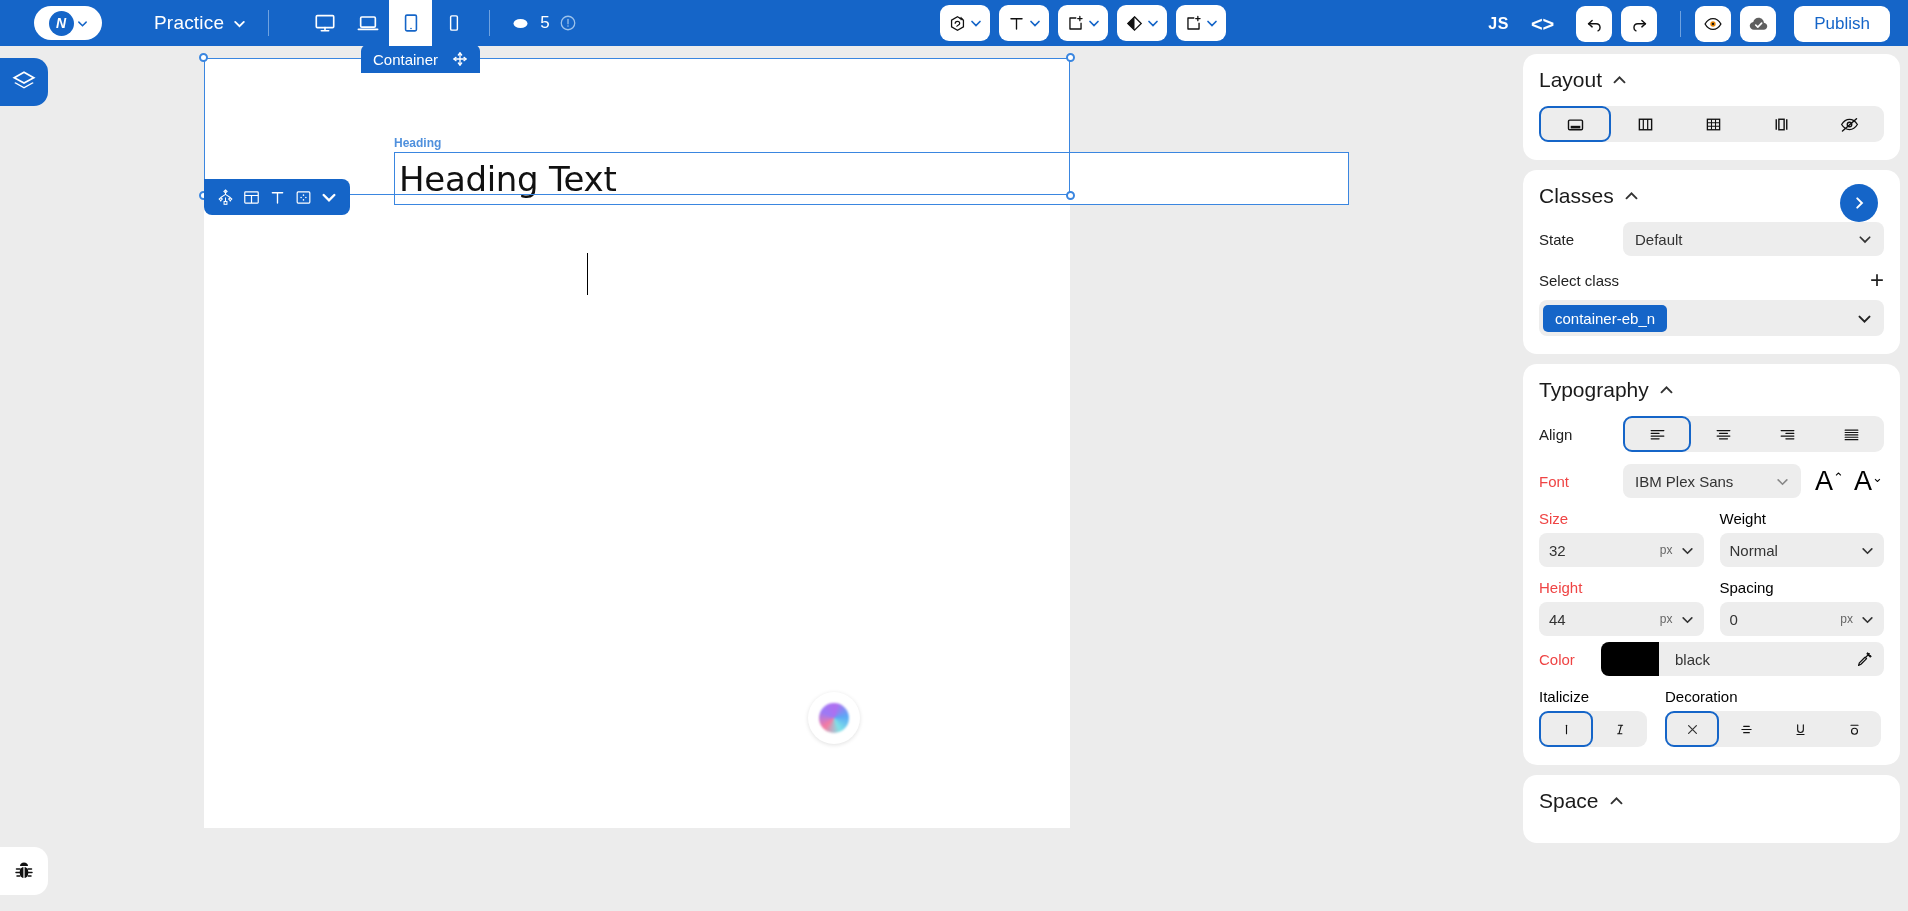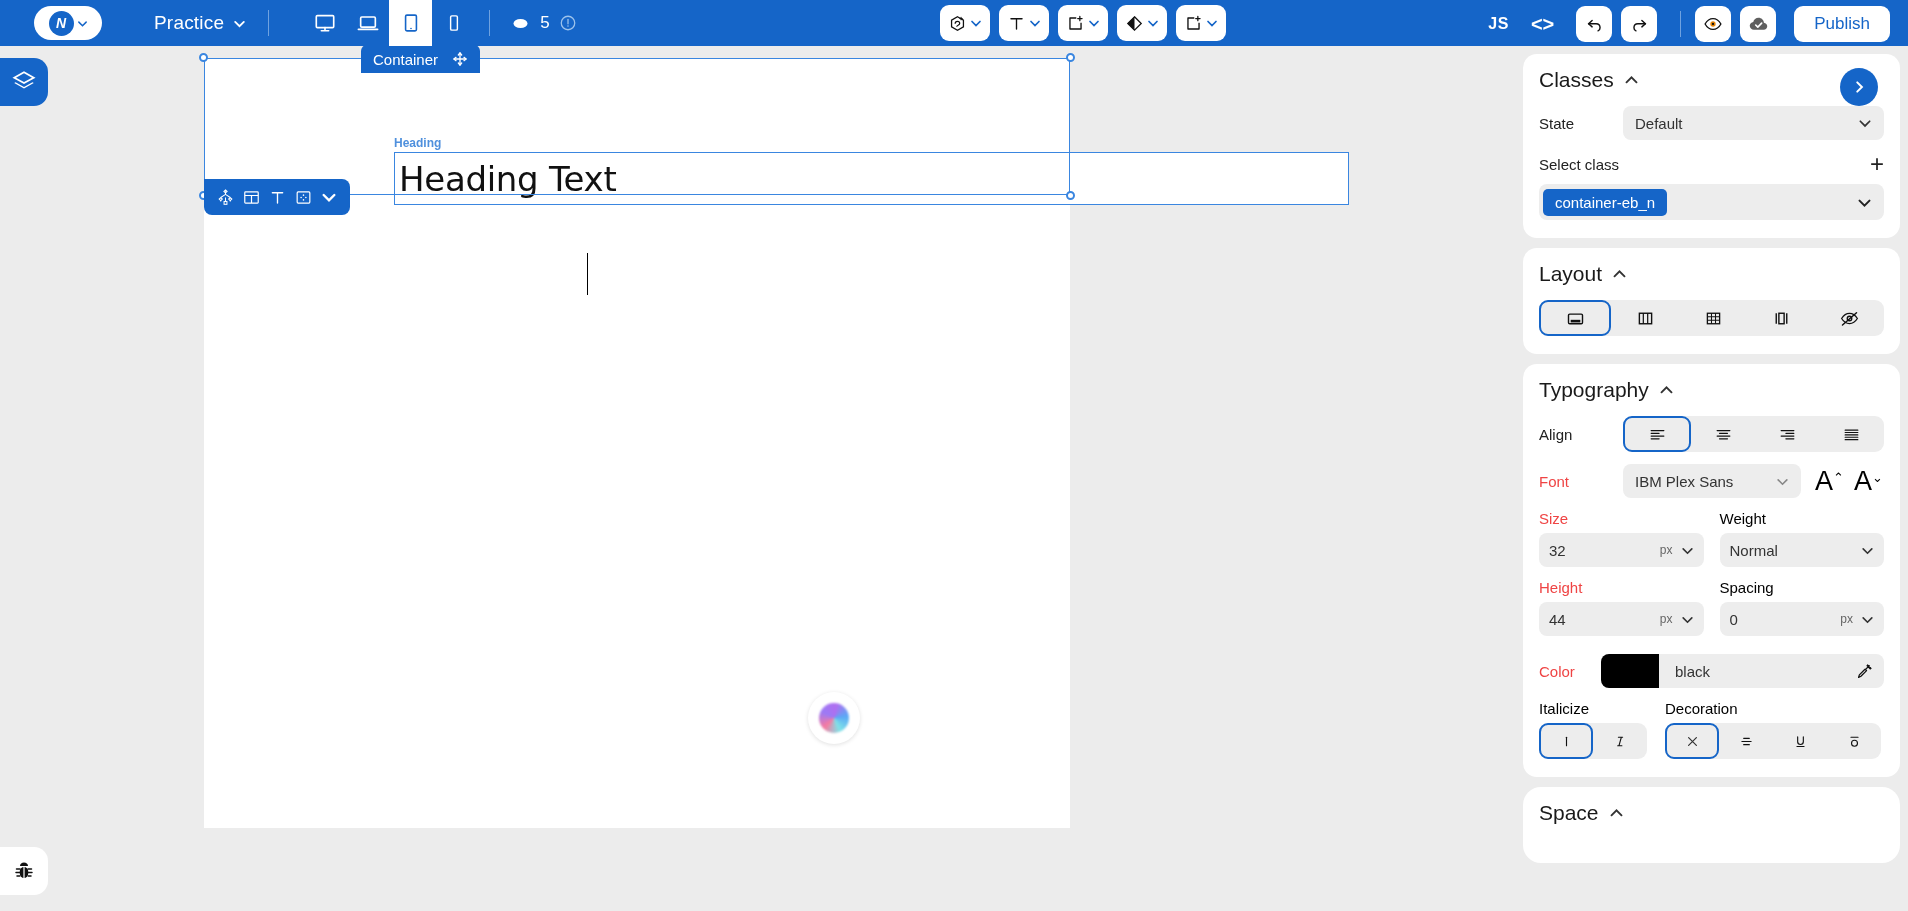--- a/index.html
+++ b/index.html
@@ -451,20 +451,62 @@
     </span>
   </div>
 
   <div class="ai-orb">
     <span class="orb-inner"></span>
   </div>
 </div>
 
 <div class="right-panel">
 
+  <div class="card">
+    <div class="card-head">
+      <span>Layout</span>
+      <svg width="15" height="15" viewBox="0 0 12 12" class="caret-up">
+        <path d="M2 7.5 L6 3.5 L10 7.5" stroke="#333" stroke-width="1.5" fill="none" stroke-linecap="round"></path>
+      </svg>
+    </div>
+    <div class="seg">
+      <span class="seg-item on">
+        <svg width="21" height="21" viewBox="0 0 24 24">
+          <rect x="4" y="7" width="16" height="11" rx="1.4" fill="none" stroke="#111" stroke-width="1.6"></rect>
+          <rect x="6.5" y="13.5" width="11" height="3" fill="#111"></rect>
+        </svg>
+      </span>
+      <span class="seg-item">
+        <svg width="21" height="21" viewBox="0 0 24 24">
+          <rect x="5" y="6" width="14" height="12" fill="none" stroke="#111" stroke-width="1.6"></rect>
+          <path d="M9.5 6 V18 M14.5 6 V18" stroke="#111" stroke-width="1.4"></path>
+        </svg>
+      </span>
+      <span class="seg-item">
+        <svg width="21" height="21" viewBox="0 0 24 24">
+          <rect x="5" y="6" width="14" height="12" fill="none" stroke="#111" stroke-width="1.5"></rect>
+          <path d="M9.7 6 V18 M14.3 6 V18 M5 10 H19 M5 14 H19" stroke="#111" stroke-width="1.2"></path>
+        </svg>
+      </span>
+      <span class="seg-item">
+        <svg width="21" height="21" viewBox="0 0 24 24">
+          <path d="M6 6 V18 M18 6 V18" stroke="#111" stroke-width="1.6"></path>
+          <rect x="9" y="6" width="6" height="12" fill="none" stroke="#111" stroke-width="1.6"></rect>
+        </svg>
+      </span>
+      <span class="seg-item">
+        <svg width="21" height="21" viewBox="0 0 24 24">
+          <path d="M3 12 C5.5 8 8.8 6.2 12 6.2 C15.2 6.2 18.5 8 21 12 C18.5 16 15.2 17.8 12 17.8 C8.8 17.8 5.5 16 3 12 Z" fill="none" stroke="#111" stroke-width="1.5"></path>
+          <circle cx="12" cy="12" r="2.6" fill="none" stroke="#111" stroke-width="1.5"></circle>
+          <path d="M4 19.5 L20 5.5" stroke="#111" stroke-width="1.7" stroke-linecap="round"></path>
+        </svg>
+      </span>
+    </div>
+  </div>
+
   <div class="card" style="position:relative;">
     <div class="card-head">
       <span>Classes</span>
       <svg width="15" height="15" viewBox="0 0 12 12" class="caret-up">
         <path d="M2 7.5 L6 3.5 L10 7.5" stroke="#333" stroke-width="1.5" fill="none" stroke-linecap="round"></path>
       </svg>
       <span class="blue-circ" style="top:14px;">
         <svg width="14" height="14" viewBox="0 0 12 12">
           <path d="M4.5 2 L8.5 6 L4.5 10" stroke="#fff" stroke-width="1.7" fill="none" stroke-linecap="round"></path>
         </svg>
@@ -481,62 +523,20 @@
     </div>
     <div class="row" style="margin-bottom:8px;">
       <span class="lbl sm">Select class</span>
       <span class="plus">+</span>
     </div>
     <div class="class-box">
       <span class="chip">container-eb_n</span>
       <svg width="15" height="15" viewBox="0 0 12 12">
         <path d="M2 4.5 L6 8.5 L10 4.5" stroke="#222" stroke-width="1.6" fill="none" stroke-linecap="round"></path>
       </svg>
-    </div>
-  </div>
-
-  <div class="card">
-    <div class="card-head">
-      <span>Layout</span>
-      <svg width="15" height="15" viewBox="0 0 12 12" class="caret-up">
-        <path d="M2 7.5 L6 3.5 L10 7.5" stroke="#333" stroke-width="1.5" fill="none" stroke-linecap="round"></path>
-      </svg>
-    </div>
-    <div class="seg">
-      <span class="seg-item on">
-        <svg width="21" height="21" viewBox="0 0 24 24">
-          <rect x="4" y="7" width="16" height="11" rx="1.4" fill="none" stroke="#111" stroke-width="1.6"></rect>
-          <rect x="6.5" y="13.5" width="11" height="3" fill="#111"></rect>
-        </svg>
-      </span>
-      <span class="seg-item">
-        <svg width="21" height="21" viewBox="0 0 24 24">
-          <rect x="5" y="6" width="14" height="12" fill="none" stroke="#111" stroke-width="1.6"></rect>
-          <path d="M9.5 6 V18 M14.5 6 V18" stroke="#111" stroke-width="1.4"></path>
-        </svg>
-      </span>
-      <span class="seg-item">
-        <svg width="21" height="21" viewBox="0 0 24 24">
-          <rect x="5" y="6" width="14" height="12" fill="none" stroke="#111" stroke-width="1.5"></rect>
-          <path d="M9.7 6 V18 M14.3 6 V18 M5 10 H19 M5 14 H19" stroke="#111" stroke-width="1.2"></path>
-        </svg>
-      </span>
-      <span class="seg-item">
-        <svg width="21" height="21" viewBox="0 0 24 24">
-          <path d="M6 6 V18 M18 6 V18" stroke="#111" stroke-width="1.6"></path>
-          <rect x="9" y="6" width="6" height="12" fill="none" stroke="#111" stroke-width="1.6"></rect>
-        </svg>
-      </span>
-      <span class="seg-item">
-        <svg width="21" height="21" viewBox="0 0 24 24">
-          <path d="M3 12 C5.5 8 8.8 6.2 12 6.2 C15.2 6.2 18.5 8 21 12 C18.5 16 15.2 17.8 12 17.8 C8.8 17.8 5.5 16 3 12 Z" fill="none" stroke="#111" stroke-width="1.5"></path>
-          <circle cx="12" cy="12" r="2.6" fill="none" stroke="#111" stroke-width="1.5"></circle>
-          <path d="M4 19.5 L20 5.5" stroke="#111" stroke-width="1.7" stroke-linecap="round"></path>
-        </svg>
-      </span>
     </div>
   </div>
 
   <div class="card">
     <div class="card-head">
       <span>Typography</span>
       <svg width="15" height="15" viewBox="0 0 12 12" class="caret-up">
         <path d="M2 7.5 L6 3.5 L10 7.5" stroke="#333" stroke-width="1.5" fill="none" stroke-linecap="round"></path>
       </svg>
     </div>
@@ -594,21 +594,21 @@
         <div class="col-lbl">Weight</div>
         <div class="num-field">
           <span>Normal</span>
           <svg width="13" height="13" viewBox="0 0 12 12" style="margin-left:auto">
             <path d="M2 4.5 L6 8.5 L10 4.5" stroke="#333" stroke-width="1.5" fill="none" stroke-linecap="round"></path>
           </svg>
         </div>
       </div>
     </div>
 
-    <div class="grid2" style="margin-bottom:18px;">
+    <div class="grid2" style="margin-bottom:6px;">
       <div class="col">
         <div class="col-lbl req">Height</div>
         <div class="num-field">
           <span>44</span>
           <span class="unit">px</span>
           <svg width="13" height="13" viewBox="0 0 12 12">
             <path d="M2 4.5 L6 8.5 L10 4.5" stroke="#333" stroke-width="1.5" fill="none" stroke-linecap="round"></path>
           </svg>
         </div>
       </div>
@@ -677,21 +677,21 @@
             <svg width="17" height="17" viewBox="0 0 24 24">
               <path d="M7 6 H17" stroke="#111" stroke-width="1.6" stroke-linecap="round"></path>
               <circle cx="12" cy="14.5" r="4.2" fill="none" stroke="#111" stroke-width="1.6"></circle>
             </svg>
           </span>
         </div>
       </div>
     </div>
   </div>
 
-  <div class="card" style="padding-bottom:38px;border-radius:18px;">
+  <div class="card" style="padding-bottom:30px;">
     <div class="card-head" style="margin-bottom:0;">
       <span>Space</span>
       <svg width="15" height="15" viewBox="0 0 12 12" class="caret-up">
         <path d="M2 7.5 L6 3.5 L10 7.5" stroke="#333" stroke-width="1.5" fill="none" stroke-linecap="round"></path>
       </svg>
     </div>
   </div>
 </div>
 
 </body></html>

